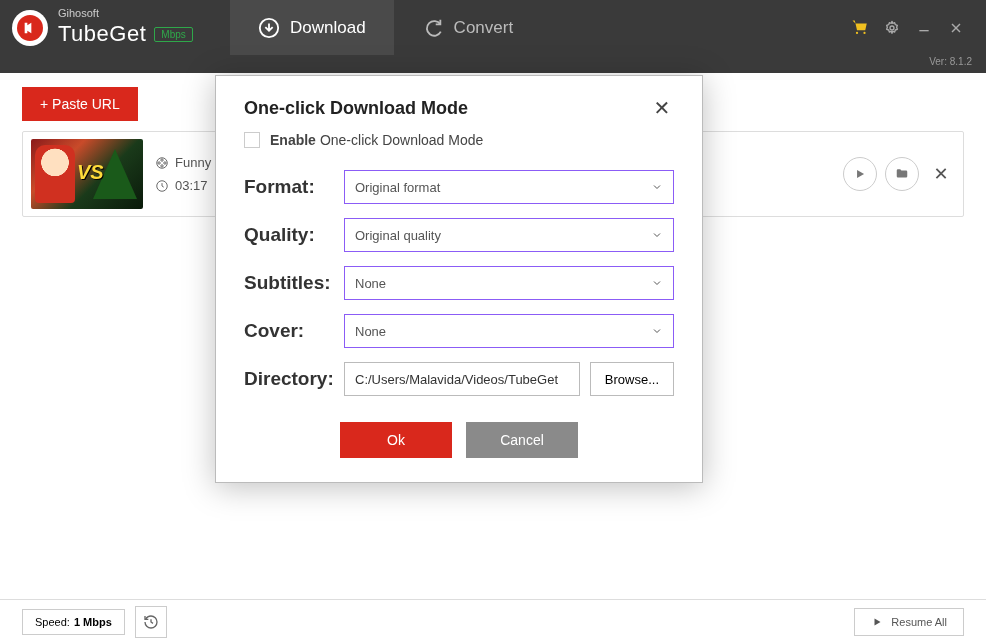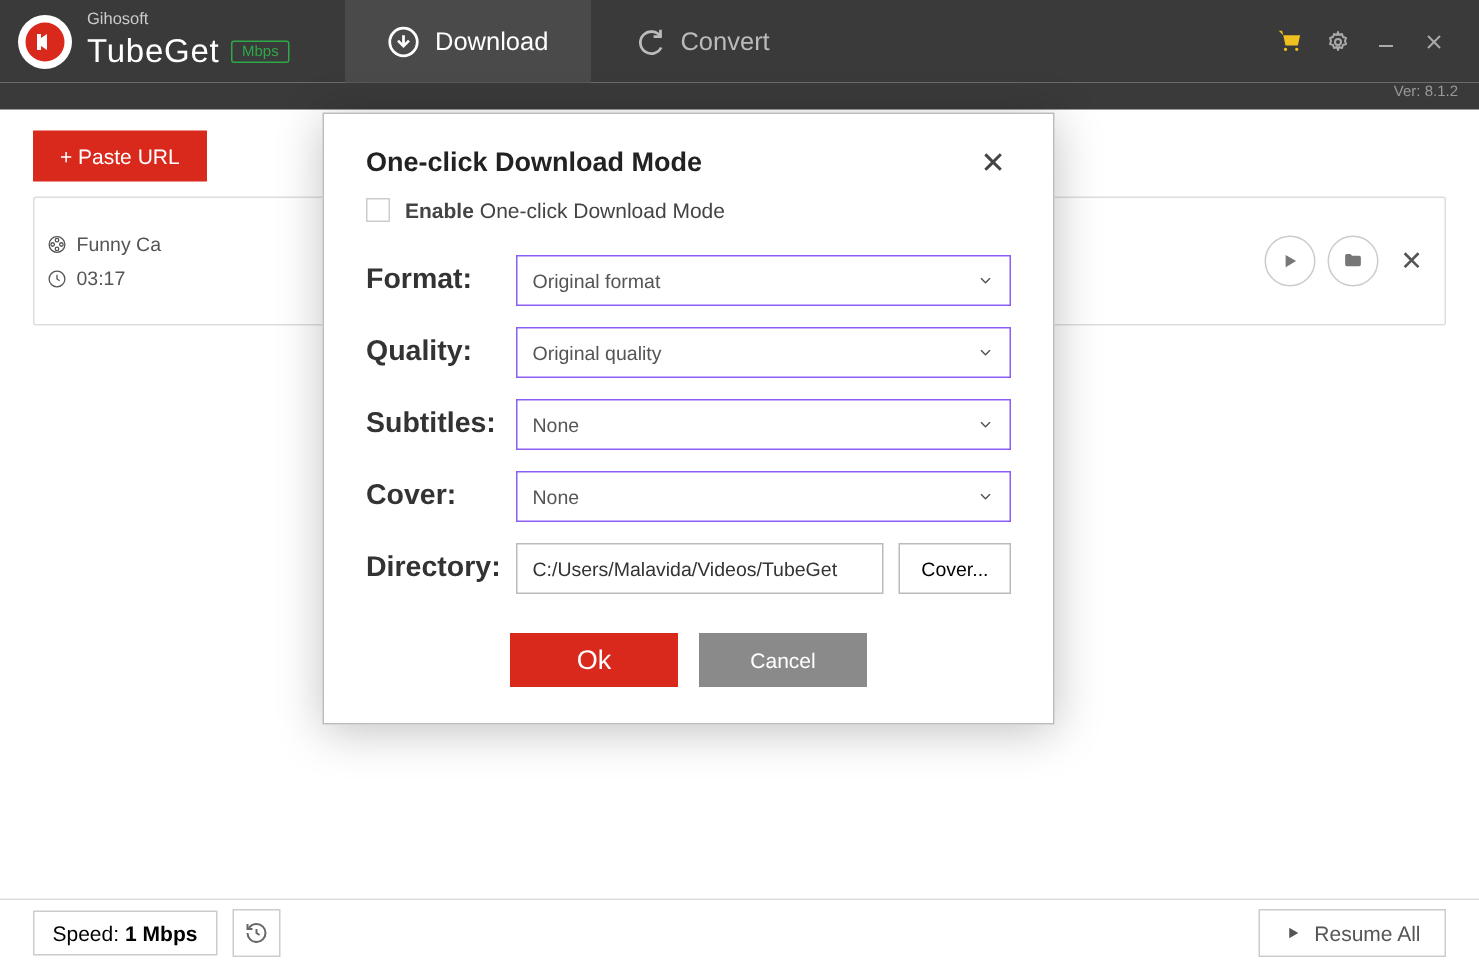--- a/index.html
+++ b/index.html
@@ -58,25 +58,25 @@
 .check-row { display: flex; align-items: center; margin-bottom: 22px; font-size: 14px; color: #444; }
 .check-row input[type=checkbox] { width: 16px; height: 16px; margin-right: 10px; border: 1px solid #ccc; appearance: none; cursor: pointer; }
 .check-row b { font-weight: 700; margin-right: 4px; }
 .form-row { display: flex; align-items: center; margin-bottom: 14px; }
 .form-label { width: 100px; font-size: 19px; color: #333; font-weight: 600; }
 .form-select { flex: 1; height: 34px; border: 1px solid #8b5cf6; padding: 0 10px; font-size: 13px; color: #555; display: flex; align-items: center; justify-content: space-between; cursor: pointer; background: #fff; }
 .form-select svg { width: 12px; height: 12px; }
 .dir-row .form-input { flex: 1; height: 34px; border: 1px solid #bbb; padding: 0 10px; font-size: 13px; color: #333; background: #fff; }
 .browse-btn { height: 34px; border: 1px solid #bbb; background: #fff; padding: 0 14px; margin-left: 10px; font-size: 13px; cursor: pointer; }
 .dialog-buttons { display: flex; justify-content: center; gap: 14px; margin-top: 26px; }
-.ok-btn { background: #d9281c; color: #fff; border: none; width: 112px; height: 36px; font-size: 18px; cursor: pointer; }
+.ok-btn { background: #d9281c; color: #fff; border: none; width: 112px; height: 36px; font-size: 14px; cursor: pointer; }
 .cancel-btn { background: #8a8a8a; color: #fff; border: none; width: 112px; height: 36px; font-size: 14px; cursor: pointer; }
 
 
-.footer { position: absolute; bottom: 0; left: 0; right: 0; height: 44px; border-top: 1px solid #ddd; display: flex; align-items: center; padding: 0 22px; font-size: 14px; }
+.footer { position: absolute; bottom: 0; left: 0; right: 0; height: 44px; border-top: 1px solid #ddd; display: flex; align-items: center; padding: 0 22px; font-size: 11px; }
 .speed-box { border: 1px solid #ccc; padding: 6px 12px; display: flex; align-items: center; gap: 4px; cursor: pointer; }
 .speed-box b { font-weight: 700; }
 .history-btn { width: 32px; height: 32px; border: 1px solid #ccc; margin-left: 10px; display: flex; align-items: center; justify-content: center; cursor: pointer; color: #666; }
 .history-btn svg { width: 16px; height: 16px; }
 .resume-btn { margin-left: auto; border: 1px solid #ccc; padding: 7px 16px; display: flex; align-items: center; gap: 8px; cursor: pointer; color: #555; }
 .resume-btn svg { width: 12px; height: 12px; }
 </style>
 </head>
 <body>
 
@@ -140,20 +140,25 @@
 </div>
 <div class="version-bar"></div>
 <div class="version-text">Ver: 8.1.2</div>
 
 <div class="toolbar">
   <button class="paste-btn">+ Paste URL</button>
 </div>
 
 <div class="video-list">
   <div class="video-item">
+    <div class="thumb">
+      <div class="santa"></div>
+        <div class="tree"></div>
+        <div class="vs">VS</div>
+    </div>
     <div class="video-meta">
       <div class="video-title-row">
         <svg viewBox="0 0 24 24" fill="none" stroke="currentColor" stroke-width="1.5">
             <circle cx="12" cy="12" r="9"></circle>
             <circle cx="12" cy="7" r="2"></circle>
             <circle cx="7" cy="12" r="2"></circle>
             <circle cx="17" cy="12" r="2"></circle>
             <circle cx="12" cy="17" r="2"></circle>
           </svg>
         <span>Funny Ca</span>
@@ -225,21 +230,21 @@
     <div class="form-select">
       <span>None</span>
       <svg viewBox="0 0 24 24" fill="none" stroke="currentColor" stroke-width="2">
           <path d="M6 9l6 6 6-6"></path>
         </svg>
     </div>
   </div>
   <div class="form-row dir-row">
     <div class="form-label">Directory:</div>
     <input class="form-input" value="C:/Users/Malavida/Videos/TubeGet" style="">
-    <button class="browse-btn">Cover...</button>
+    <button class="browse-btn">Browse...</button>
   </div>
 
   <div class="dialog-buttons">
     <button class="ok-btn">Ok</button>
     <button class="cancel-btn">Cancel</button>
   </div>
 </div>
 
 <div class="footer">
   <div class="speed-box">

